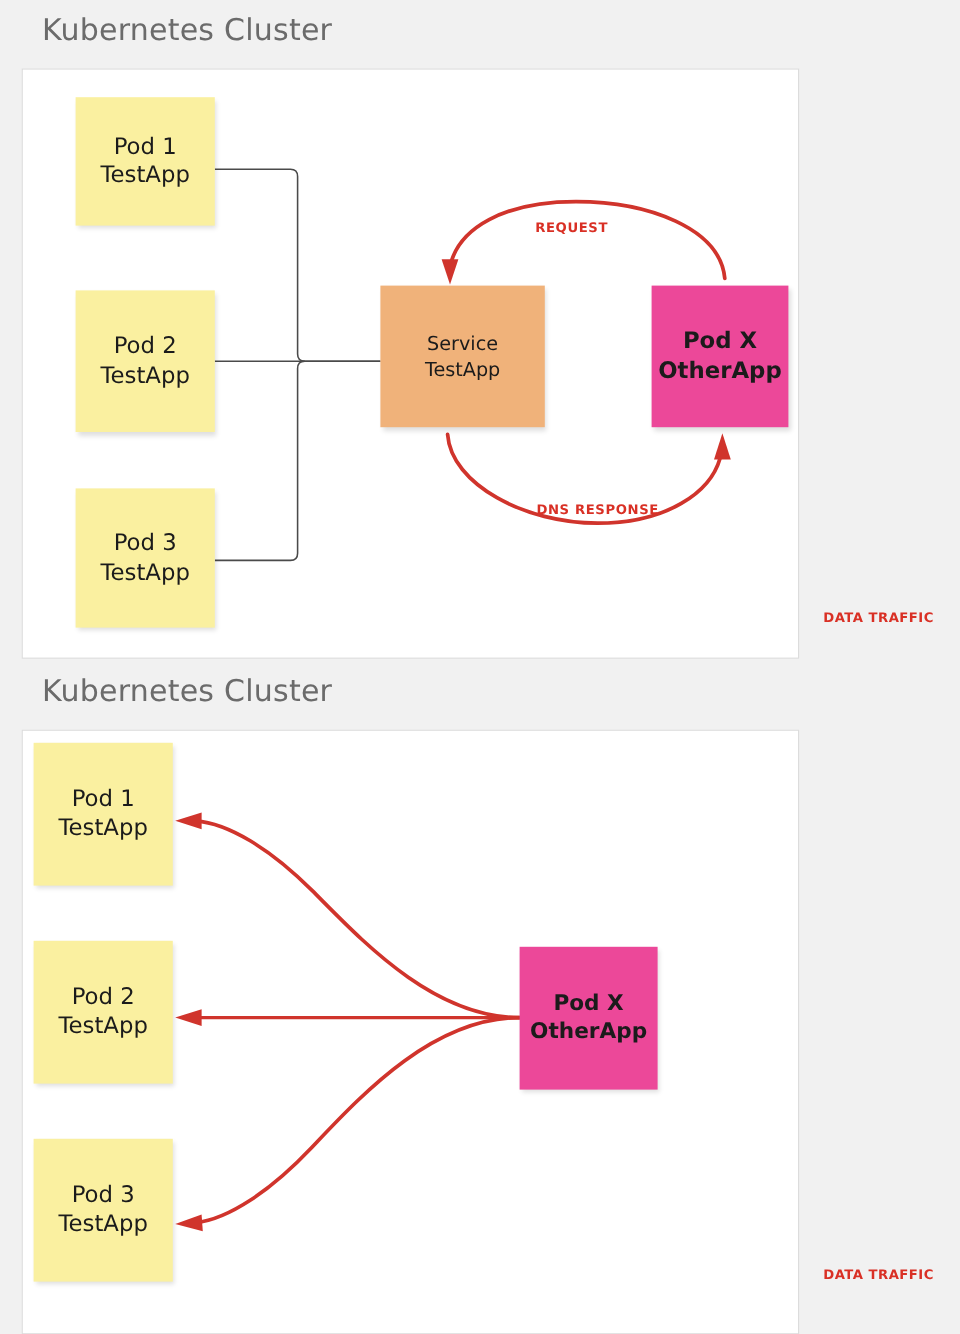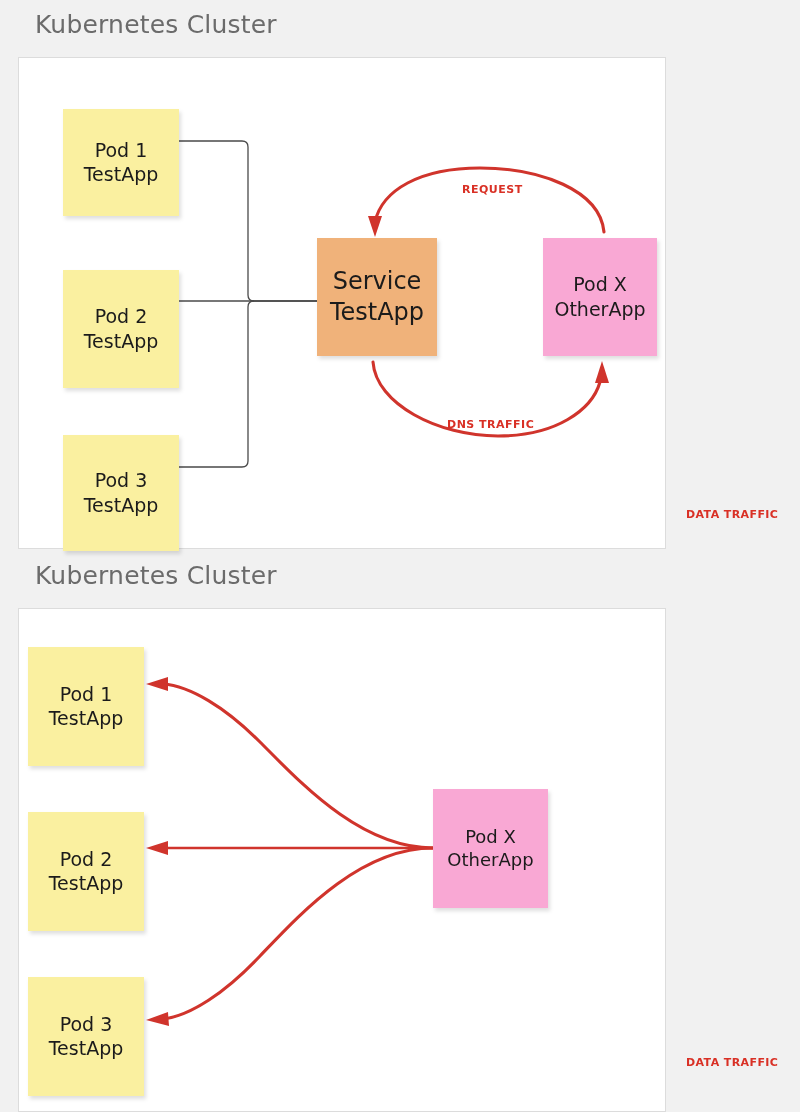--- a/index.html
+++ b/index.html
@@ -55,29 +55,29 @@
     justify-content: center;
     text-align: center;
     font-size: 19px;
     line-height: 1.33;
     color: #1b1b1b;
     box-shadow: 2px 3px 4px rgba(0,0,0,0.13);
     white-space: nowrap;
   }
   .node .l2 { margin-top: -1px; }
 
-  .node-yellow { background: #faf0a0; margin-top: 28px; }
+  .node-yellow { background: #faf0a0; }
   .node-orange { background: #f0b27a; }
-  .node-green  { background: #f9a8d4; }
+  .node-green  { background: #ec4899; font-weight: bold; }
 
   
   #d1-pod1 { left: 63px;  top: 81px;  width: 116px; height: 107px; }
   #d1-pod2 { left: 63px;  top: 242px; width: 116px; height: 118px; }
   #d1-pod3 { left: 63px;  top: 407px; width: 116px; height: 116px; }
-  #d1-service { left: 317px; top: 238px; width: 120px; height: 118px; font-size: 24px; }
+  #d1-service { left: 317px; top: 238px; width: 137px; height: 118px; font-size: 16px; }
   #d1-podx { left: 543px; top: 238px; width: 114px; height: 118px; }
 
   
   #d2-pod1 { left: 28px; top: 67px;  width: 116px; height: 119px; }
   #d2-pod2 { left: 28px; top: 232px; width: 116px; height: 119px; }
   #d2-pod3 { left: 28px; top: 397px; width: 116px; height: 119px; }
   #d2-podx { left: 433px; top: 237px; width: 115px; height: 119px; font-size: 18px; }
 
   .edge-layer {
     position: absolute;
@@ -102,21 +102,21 @@
   #legend-2 { left: 686px; top: 504px; }
 
   .flow-label {
     position: absolute;
     font-size: 11px;
     font-weight: bold;
     color: #d93025;
     letter-spacing: 0.5px;
     white-space: nowrap;
   }
-  #label-request { left: 446px; top: 183px; margin-left: 16px; }
+  #label-request { left: 446px; top: 183px; }
   #label-dns { left: 447px; top: 418px; }
 </style>
 </head>
 <body>
 
 <div class="section" id="section-1">
 
   <div class="cluster-title">Kubernetes Cluster</div>
 
   <div class="panel" id="panel-1"></div>
@@ -149,21 +149,21 @@
   <div class="node node-orange" id="d1-service">
     <span class="l1">Service</span>
     <span class="l2">TestApp</span>
   </div>
   <div class="node node-green" id="d1-podx">
     <span class="l1">Pod X</span>
     <span class="l2">OtherApp</span>
   </div>
 
   <div class="flow-label" id="label-request">REQUEST</div>
-  <div class="flow-label" id="label-dns">DNS TRAFFIC</div>
+  <div class="flow-label" id="label-dns">DNS RESPONSE</div>
 
   <div class="legend" id="legend-1">DATA TRAFFIC</div>
 </div>
 
 <div class="section" id="section-2">
 
   <div class="cluster-title">Kubernetes Cluster</div>
 
   <div class="panel" id="panel-2"></div>
 

